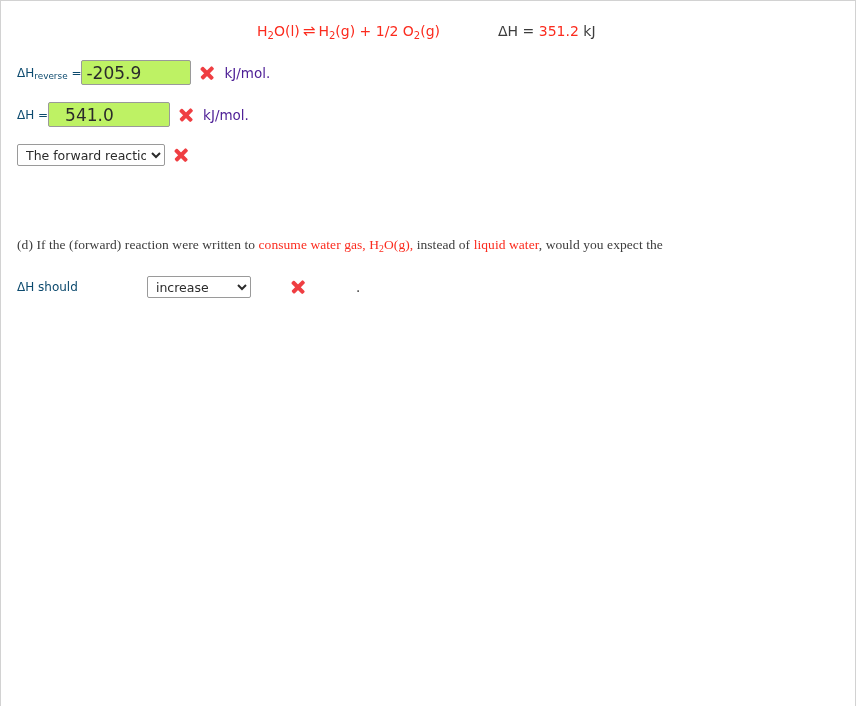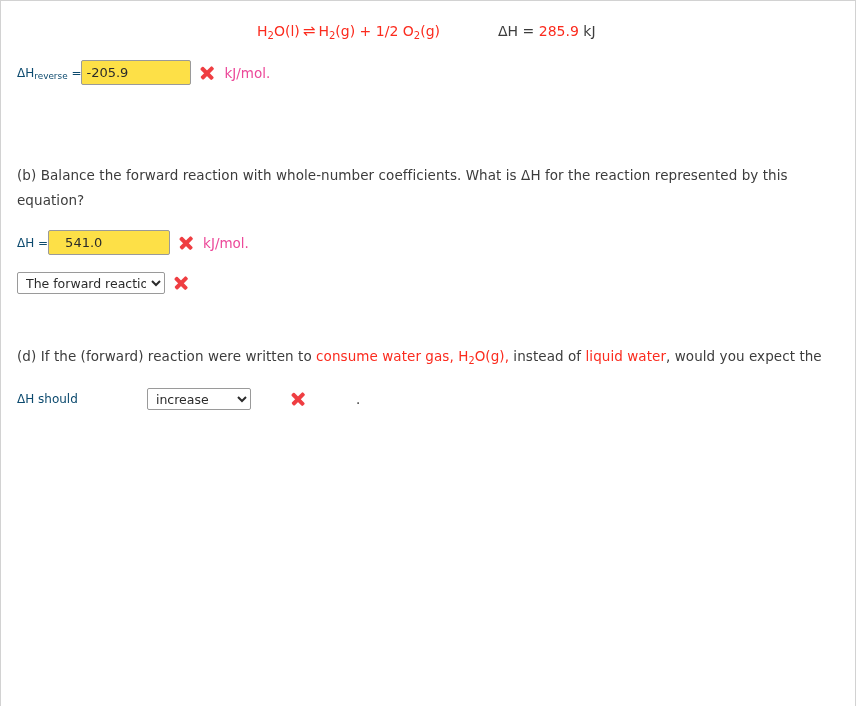--- a/index.html
+++ b/index.html
@@ -59,23 +59,23 @@
     white-space: nowrap;
   }
   .lbl {
     font-size: 12px;
     color: #0c4a6e;
   }
   .lbl sub { font-size: 0.74em; }
 
   input.ansbox {
     font-family: "DejaVu Sans", "Liberation Sans", sans-serif;
-    font-size: 13px;
+    font-size: 17px;
     color: #2b2b2b;
-    background: #fde047;
+    background: #bef264;
     border: 1px solid #9a9a9a;
     border-radius: 2px;
     padding: 2px 4px;
     height: 19px;
     box-sizing: content-box;
     outline: none;
   }
   input.w-a { width: 100px; }
   input.w-b { width: 100px; padding-left: 16px; }
 
@@ -110,58 +110,57 @@
     width: 15.5px;
     height: 3.6px;
     background: #ef3e42;
     border-radius: 1.2px;
   }
   .xmark::before { transform: translate(-50%, -50%) rotate(45deg); }
   .xmark::after  { transform: translate(-50%, -50%) rotate(-45deg); }
 
   .unit {
     font-size: 13.5px;
-    color: #ec4899;
+    color: #4c1d95;
     margin-left: 6px;
   }
   .dot {
     font-size: 13.5px;
     color: #3c3c3c;
     margin-left: 14px;
   }
 
   .sec-a-q { margin-top: 47px; }
   .sec-a-ans { margin-top: 20px; }
   .sec-b-q { margin-top: 78px; }
   .sec-b-ans { margin-top: 17px; }
   .sec-c-q { margin-top: 74px; }
   .sec-c-ans { margin-top: 17px; }
-  .sec-d-q { margin-top: 50px; }
+  .sec-d-q { margin-top: 66px; font-family: Liberation Serif, serif; }
   .sec-d-ans { margin-top: 19px; gap: 32px; }
 </style>
 </head>
 <body>
 
 <div id="page">
   <div class="inner">
 
 
     <div class="eqline">
-      <span class="eq-indent"></span><span>H</span><sub>2</sub><span>O(l)</span><span class="arrow">⇌</span><span>H</span><sub>2</sub><span>(g)</span>&nbsp;<span>+</span>&nbsp;<span>1/2</span>&nbsp;<span>O</span><sub>2</sub><span>(g)</span><span class="dh-gap"></span><span class="blk">ΔH = </span><span>285.9</span><span class="blk"> kJ</span>
+      <span class="eq-indent"></span><span>H</span><sub>2</sub><span>O(l)</span><span class="arrow">⇌</span><span>H</span><sub>2</sub><span>(g)</span>&nbsp;<span>+</span>&nbsp;<span>1/2</span>&nbsp;<span>O</span><sub>2</sub><span>(g)</span><span class="dh-gap"></span><span class="blk">ΔH = </span><span>351.2</span><span class="blk"> kJ</span>
     </div>
 
 
     <div class="answer-row sec-a-ans">
       <span class="lbl"><span>ΔH</span><sub>reverse</sub><span> = </span></span>
       <input class="ansbox w-a" type="text" value="-205.9" style="">
       <span class="xmark"></span>
       <span class="unit">kJ/mol.</span>
     </div>
 
-    <div class="qtext sec-b-q">(b) Balance the forward reaction with whole-number coefficients. What is ΔH for the reaction represented by this equation?</div>
 
     <div class="answer-row sec-b-ans">
       <span class="lbl">ΔH = </span>
       <input class="ansbox w-b" type="text" value="541.0" style="">
       <span class="xmark"></span>
       <span class="unit">kJ/mol.</span>
     </div>
 
 
     <div class="answer-row sec-c-ans">

